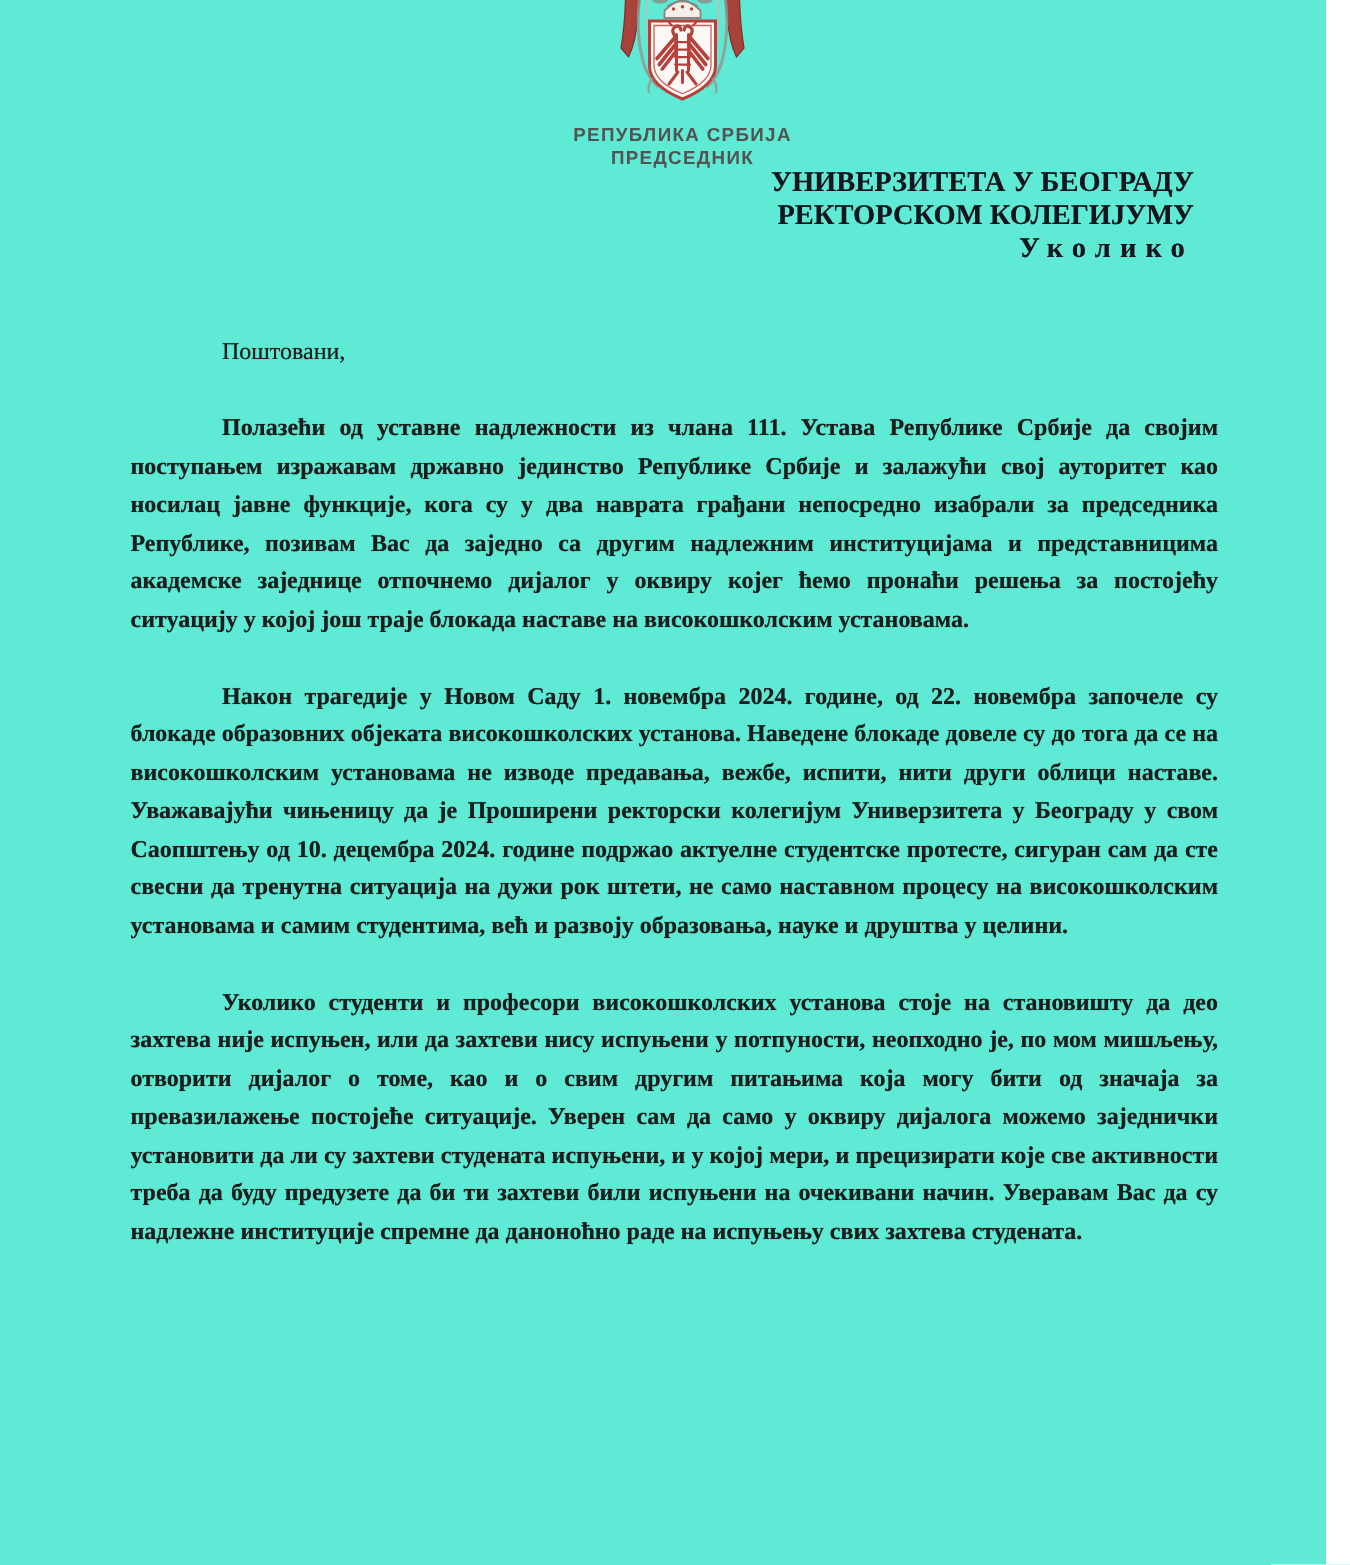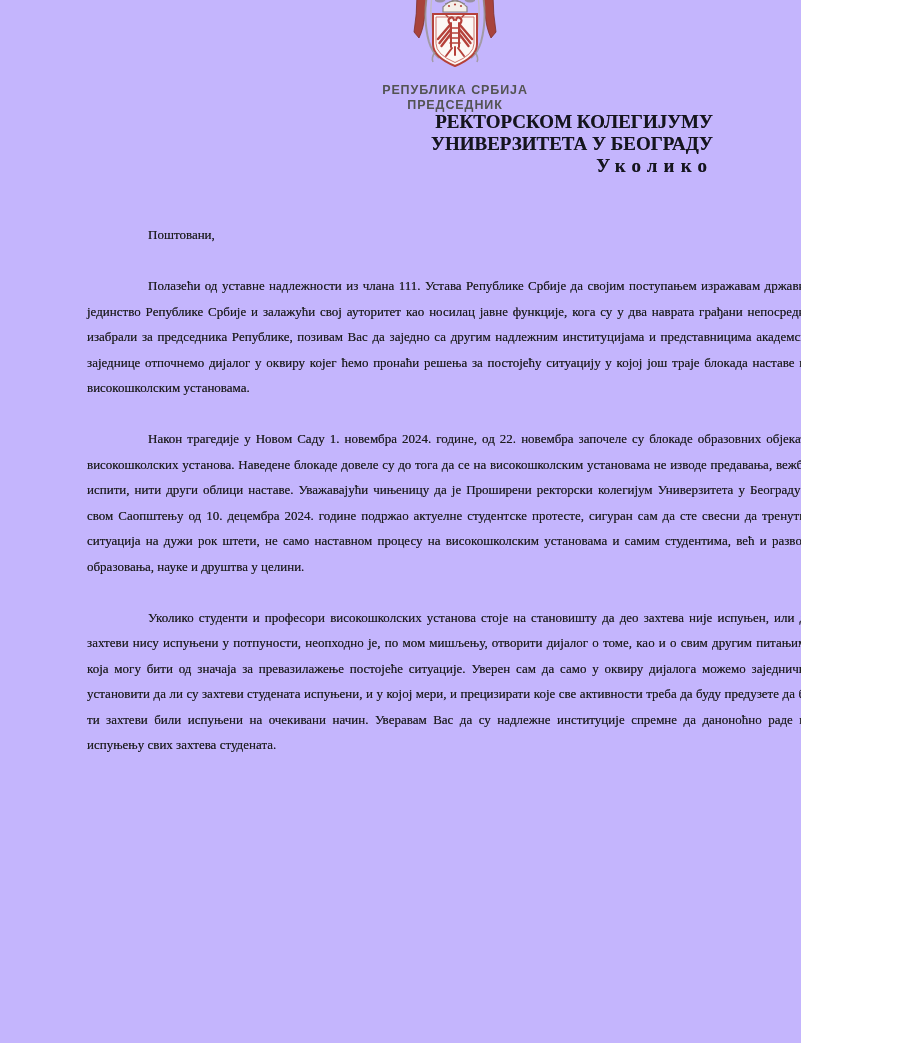--- a/index.html
+++ b/index.html
@@ -1,20 +1,20 @@
 <!DOCTYPE html>
 <html lang="sr"><head>
 <meta charset="utf-8">
 <style>
   html, body { margin: 0; padding: 0; background: #ffffff; }
   .page {
     position: relative;
-    width: 801px;
+    width: 884px;
     height: 1043px;
-    background: #c4b5fd;
+    background: #5eead4;
     overflow: hidden;
     font-family: "Liberation Serif", serif;
     color: #1f1f1f;
   }
 
   
   .emblem {
     position: absolute;
     left: 403px;
     top: -6px;
@@ -51,29 +51,29 @@
     text-shadow: 0 0 0.4px rgba(20,20,35,0.55);
   }
   .recipient .city { letter-spacing: 0.32em; }
 
   
   .body-text {
     position: absolute;
     left: 87px;
     top: 222px;
     width: 725px;
-    font-size: 13px;
+    font-size: 16px;
     line-height: 25.5px;
     text-align: justify;
     color: #1c1c1c;
     text-shadow: 0 0 0.45px rgba(10,10,10,0.6);
   }
   .body-text p { margin: 0; }
   .body-text p.salutation { text-indent: 61px; }
-  .body-text p.para { margin-top: 25.5px; text-indent: 61px; }
+  .body-text p.para { margin-top: 25.5px; text-indent: 61px; font-weight: bold; }
 </style>
 </head>
 <body>
 
 <div class="page">
 
   <div class="emblem">
     <svg viewBox="0 0 100 84" xmlns="http://www.w3.org/2000/svg" aria-hidden="true">
 
       <path d="M12 0 L22 2 L20 18 Q19 34 14 44 L9 38 Q12 20 12 0 Z" fill="#a8433b" stroke="#7e2f29" stroke-width="0.8"></path>
@@ -115,22 +115,22 @@
       <path d="M30 58 q-4 6 -2 10 M70 58 q4 6 2 10" fill="none" stroke="#9a948f" stroke-width="1.6" opacity="0.8"></path>
     </svg>
   </div>
 
   <div class="letterhead-caption">
     <div>РЕПУБЛИКА СРБИЈА</div>
     <div>ПРЕДСЕДНИК</div>
   </div>
 
   <div class="recipient">
+    <div>УНИВЕРЗИТЕТА У БЕОГРАДУ</div>
     <div>РЕКТОРСКОМ КОЛЕГИЈУМУ</div>
-    <div>УНИВЕРЗИТЕТА У БЕОГРАДУ</div>
     <div class="city">Уколико</div>
   </div>
 
   <div class="body-text">
     <p class="salutation">Поштовани,</p>
     <p class="para">Полазећи од уставне надлежности из члана 111. Устава Републике Србије да својим поступањем изражавам државно јединство Републике Србије и залажући свој ауторитет као носилац јавне функције, кога су у два наврата грађани непосредно изабрали за председника Републике, позивам Вас да заједно са другим надлежним институцијама и представницима академске заједнице отпочнемо дијалог у оквиру којег ћемо пронаћи решења за постојећу ситуацију у којој још траје блокада наставе на високошколским установама.</p>
     <p class="para">Након трагедије у Новом Саду 1. новембра 2024. године, од 22. новембра започеле су блокаде образовних објеката високошколских установа. Наведене блокаде довеле су до тога да се на високошколским установама не изводе предавања, вежбе, испити, нити други облици наставе. Уважавајући чињеницу да је Проширени ректорски колегијум Универзитета у Београду у свом Саопштењу од 10. децембра 2024. године подржао актуелне студентске протесте, сигуран сам да сте свесни да тренутна ситуација на дужи рок штети, не само наставном процесу на високошколским установама и самим студентима, већ и развоју образовања, науке и друштва у целини.</p>
     <p class="para">Уколико студенти и професори високошколских установа стоје на становишту да део захтева није испуњен, или да захтеви нису испуњени у потпуности, неопходно је, по мом мишљењу, отворити дијалог о томе, као и о свим другим питањима која могу бити од значаја за превазилажење постојеће ситуације. Уверен сам да само у оквиру дијалога можемо заједнички установити да ли су захтеви студената испуњени, и у којој мери, и прецизирати које све активности треба да буду предузете да би ти захтеви били испуњени на очекивани начин. Уверавам Вас да су надлежне институције спремне да даноноћно раде на испуњењу свих захтева студената.</p>
   </div>
 

